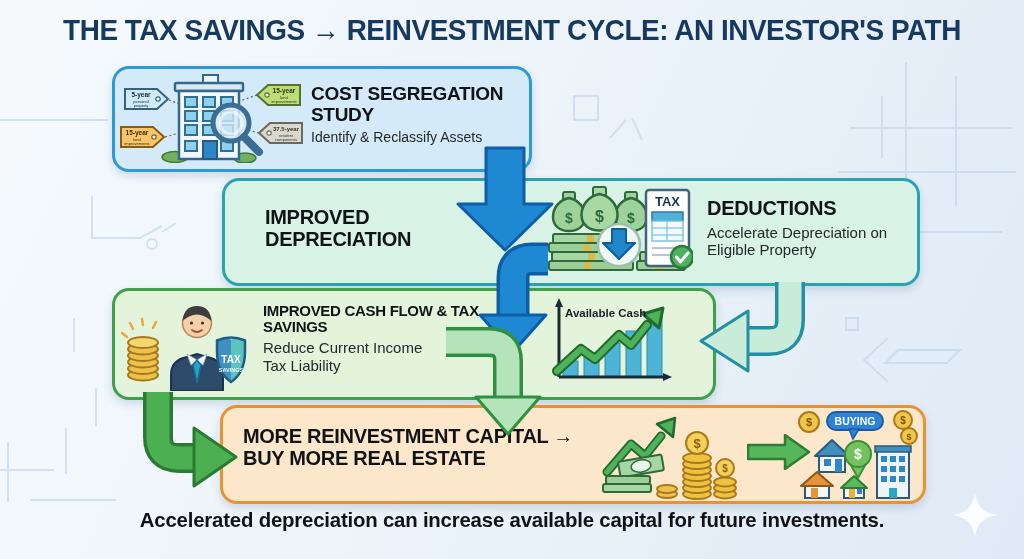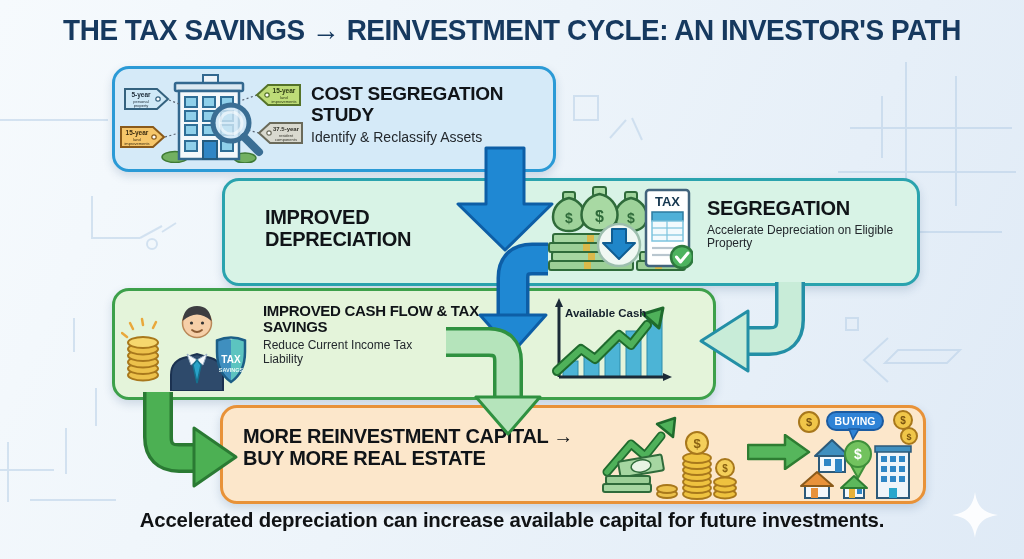--- a/index.html
+++ b/index.html
@@ -5,26 +5,26 @@
   html,body{margin:0;padding:0;}
   body{font-family:"Liberation Sans","DejaVu Sans",sans-serif;}
   #stage{position:relative;width:1024px;height:559px;overflow:hidden;
          background:linear-gradient(115deg,#f6fafd 0%,#edf4fa 45%,#dfeaf6 100%);}
   .abs{position:absolute;}
   .layer{position:absolute;left:0;top:0;pointer-events:none;}
   #main-title{left:0;top:13px;width:1024px;text-align:center;
     font-size:30px;font-weight:bold;letter-spacing:-0.5px;color:#16395f;
     transform:scaleX(0.93);}
   .box{position:absolute;border-radius:17px;box-shadow:0 4px 10px rgba(40,80,120,0.18);z-index:10;}
-  #box1{left:112px;top:66px;width:414px;height:100px;background:#d5eaf8;border:3px solid #2b9ad6;padding-left:24px;}
+  #box1{left:112px;top:66px;width:414px;height:100px;background:#d5eaf8;border:3px solid #2b9ad6;}
   #box2{left:222px;top:178px;width:692px;height:102px;background:#d8f3e6;border:3px solid #2aa3ae;}
   #box3{left:112px;top:288px;width:598px;height:106px;background:#e4f4da;border:3px solid #3da04a;}
   #box4{left:220px;top:405px;width:700px;height:93px;background:#fce7cb;border:3px solid #e89238;}
   .step-title{font-weight:bold;color:#101418;font-size:20px;line-height:1.08;letter-spacing:-0.3px;}
-  .step-sub{color:#23282d;font-size:12px;line-height:1.15;margin-top:4px;}
+  .step-sub{color:#23282d;font-size:15px;line-height:1.15;margin-top:4px;}
   #box1 .step-title{font-size:19px;}
   #box1 .step-sub{font-size:14px;}
   #caption{left:0;top:508px;width:1024px;text-align:center;font-size:21px;
     font-weight:bold;color:#101214;transform:scaleX(0.97);letter-spacing:-0.2px;}
   #arrow-layer{z-index:30;}
   #decor-layer{z-index:1;}
   svg text{font-family:"Liberation Sans","DejaVu Sans",sans-serif;}
 </style>
 </head>
 <body>
@@ -167,21 +167,21 @@
         <line x1="109" y1="43" x2="140" y2="43" stroke="#7cc3de" stroke-width="1.2"></line>
         <line x1="109" y1="50" x2="140" y2="50" stroke="#7cc3de" stroke-width="1.2"></line>
         <line x1="124" y1="36" x2="124" y2="56" stroke="#7cc3de" stroke-width="1.2"></line>
         <line x1="109" y1="63" x2="138" y2="63" stroke="#b9c6cf" stroke-width="2.2"></line>
         <line x1="109" y1="70" x2="130" y2="70" stroke="#b9c6cf" stroke-width="2.2"></line>
         <circle cx="139" cy="72" r="11" fill="#4db35f" stroke="#2e7a3e" stroke-width="2.5"></circle>
         <path d="M133.5,72 l4,5 l7.5,-9" fill="none" stroke="#ffffff" stroke-width="3" stroke-linecap="round" stroke-linejoin="round"></path>
       </g>
     </svg>
     <div class="abs" style="left:482px;top:17px;width:210px">
-      <div class="step-title">SEGREGATION</div>
+      <div class="step-title">DEDUCTIONS</div>
       <div class="step-sub">Accelerate Depreciation on Eligible Property</div>
     </div>
   </div>
 
   <div id="box3" class="box">
     <svg class="abs" style="left:6px;top:2px" width="135" height="98" viewBox="0 0 135 98">
       <g stroke="#e9a83c" stroke-width="2.5" stroke-linecap="round">
         <line x1="6" y1="44" x2="1" y2="40"></line>
           <line x1="12" y1="36" x2="9" y2="30"></line>
         <line x1="22" y1="32" x2="21" y2="26"></line>

